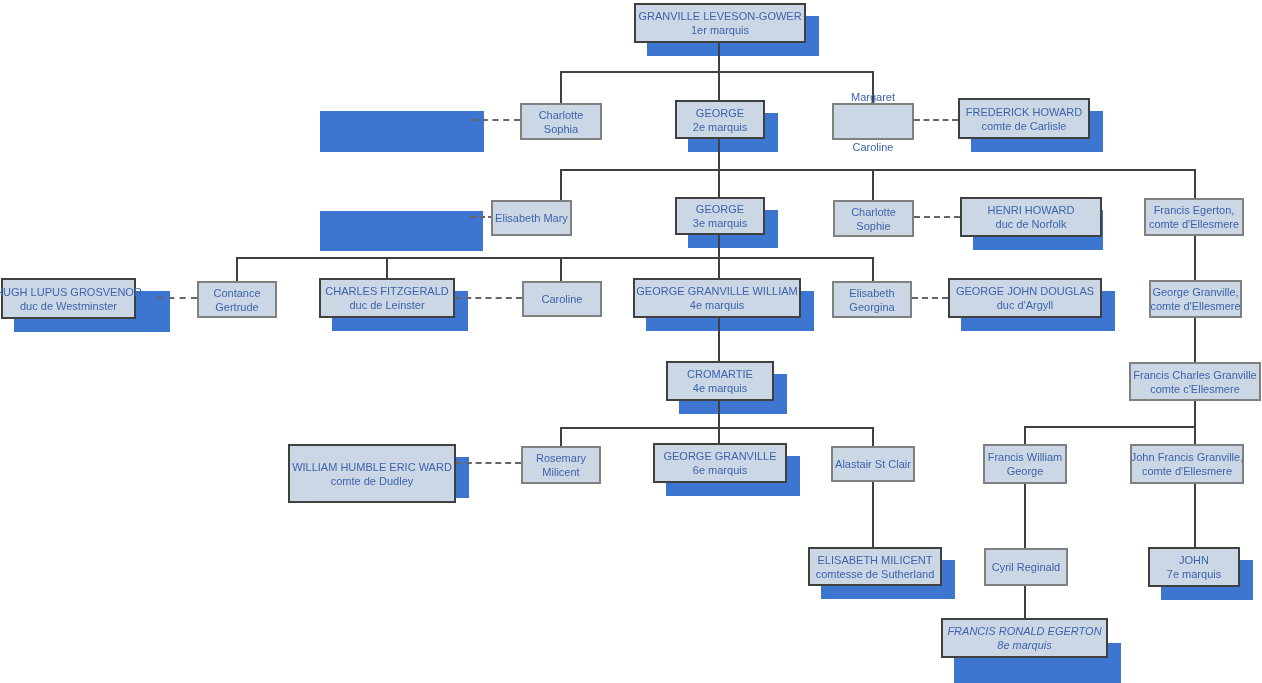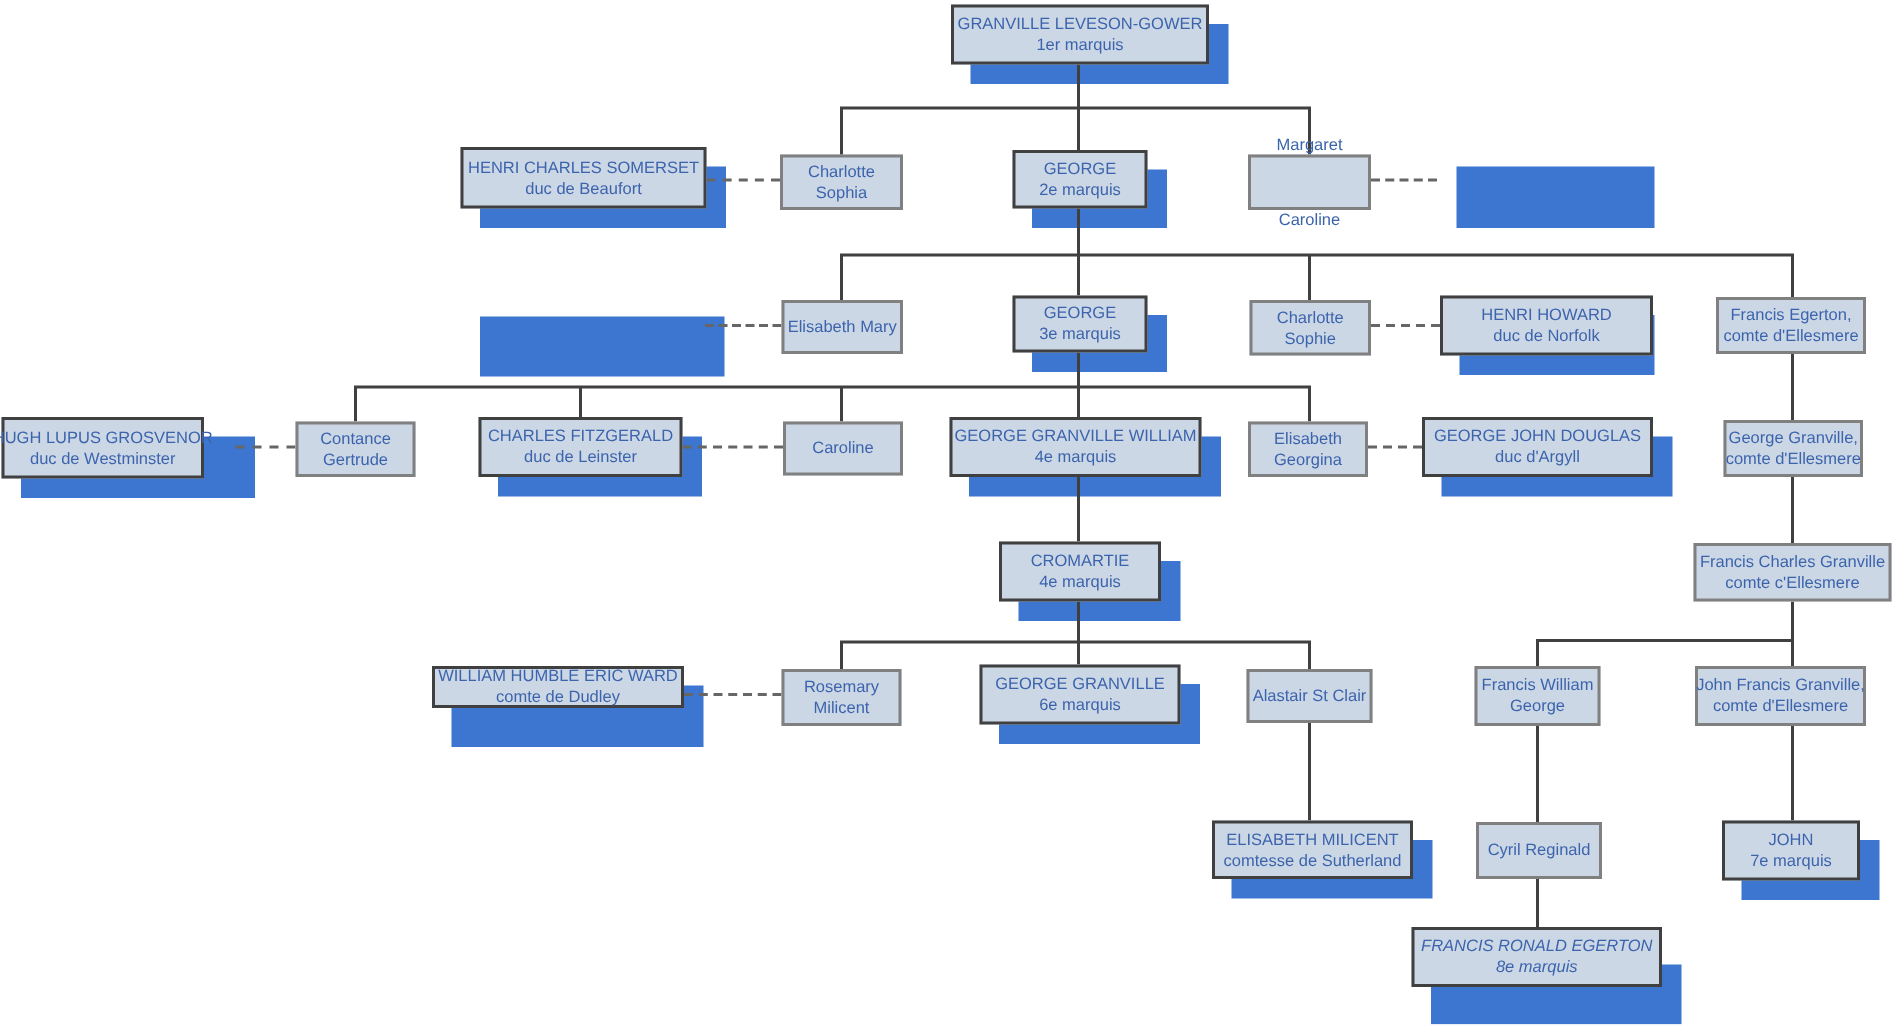--- a/index.html
+++ b/index.html
@@ -81,37 +81,37 @@
     <div class="dash" style="left: 470px; top: 216px; width: 51px;"></div>
     <div class="dash" style="left: 914px; top: 216px; width: 46px;"></div>
     <div class="dash" style="left: 157px; top: 297px; width: 40px;"></div>
     <div class="dash" style="left: 455px; top: 297px; width: 67px;"></div>
     <div class="dash" style="left: 912px; top: 297px; width: 36px;"></div>
     <div class="dash" style="left: 456px; top: 462px; width: 65px;"></div>
     <div class="box strong" style="left: 634px; top: 3px; width: 172px; height: 40px; text-align: right;">
       <span>GRANVILLE LEVESON-GOWER</span>
       <span>1er marquis</span>
     </div>
-    <div class="box strong" style="left: 307px; top: 98px; width: 164px; height: 41px;">
-      <span>HENRI CHARLES SOMERSET</span>
-      <span>duc de Beaufort</span>
-    </div>
     <div class="box light" style="left: 520px; top: 103px; width: 82px; height: 37px;">
       <span>Charlotte</span>
       <span>Sophia</span>
     </div>
     <div class="box strong" style="left: 675px; top: 100px; width: 90px; height: 39px;">
       <span>GEORGE</span>
       <span>2e marquis</span>
     </div>
     <div class="box light" style="left: 832px; top: 103px; width: 82px; height: 37px; gap: 36px;">
       <span>Margaret</span>
       <span>Caroline</span>
     </div>
-    <div class="box light" style="left: 521px; top: 200px; width: 81px; height: 36px;">
+    <div class="box strong" style="left: 958px; top: 98px; width: 132px; height: 41px;">
+      <span>FREDERICK HOWARD</span>
+      <span>comte de Carlisle</span>
+    </div>
+    <div class="box light" style="left: 491px; top: 200px; width: 81px; height: 36px;">
       <span>Elisabeth Mary</span>
     </div>
     <div class="box strong" style="left: 675px; top: 197px; width: 90px; height: 38px;">
       <span>GEORGE</span>
       <span>3e marquis</span>
     </div>
     <div class="box light" style="left: 833px; top: 200px; width: 81px; height: 37px;">
       <span>Charlotte</span>
       <span>Sophie</span>
     </div>
@@ -155,21 +155,21 @@
       <span>comte d'Ellesmere</span>
     </div>
     <div class="box strong" style="left: 666px; top: 361px; width: 108px; height: 40px;">
       <span>CROMARTIE</span>
       <span>4e marquis</span>
     </div>
     <div class="box light" style="left: 1129px; top: 362px; width: 132px; height: 39px;">
       <span>Francis Charles Granville</span>
       <span>comte c'Ellesmere</span>
     </div>
-    <div class="box strong" style="left: 288px; top: 444px; width: 168px; height: 28px;">
+    <div class="box strong" style="left: 288px; top: 444px; width: 168px; height: 59px;">
       <span>WILLIAM HUMBLE ERIC WARD</span>
       <span>comte de Dudley</span>
     </div>
     <div class="box light" style="left: 521px; top: 446px; width: 80px; height: 38px;">
       <span>Rosemary</span>
       <span>Milicent</span>
     </div>
     <div class="box strong" style="left: 653px; top: 443px; width: 134px; height: 40px; text-align: center;">
       <span>GEORGE GRANVILLE</span>
       <span>6e marquis</span>

